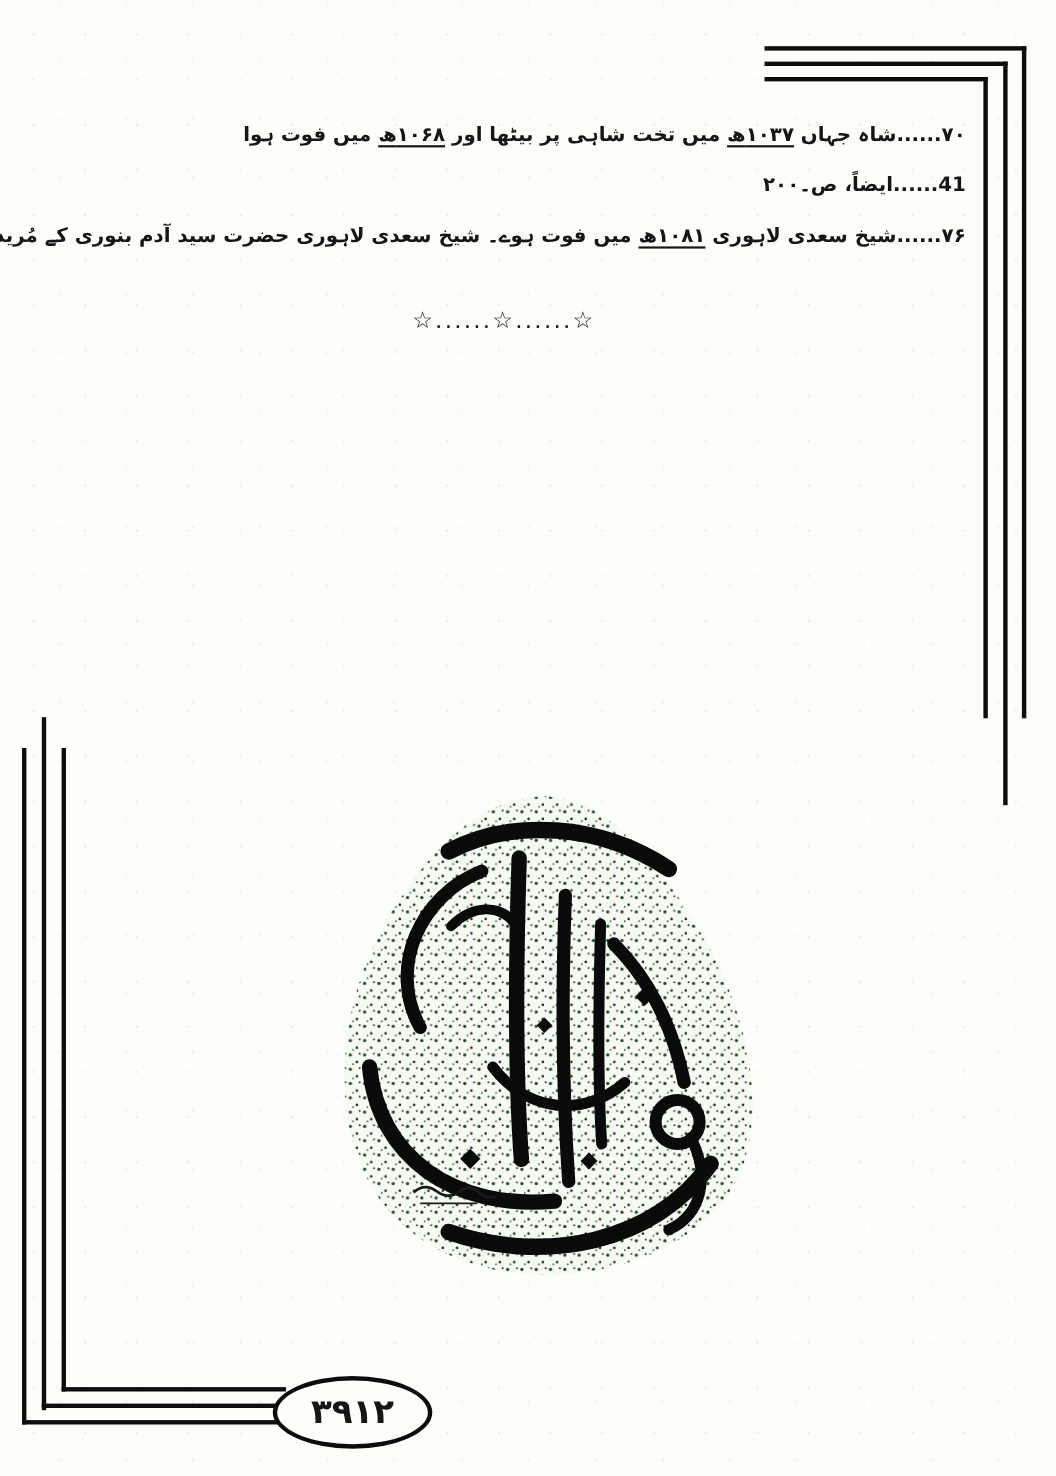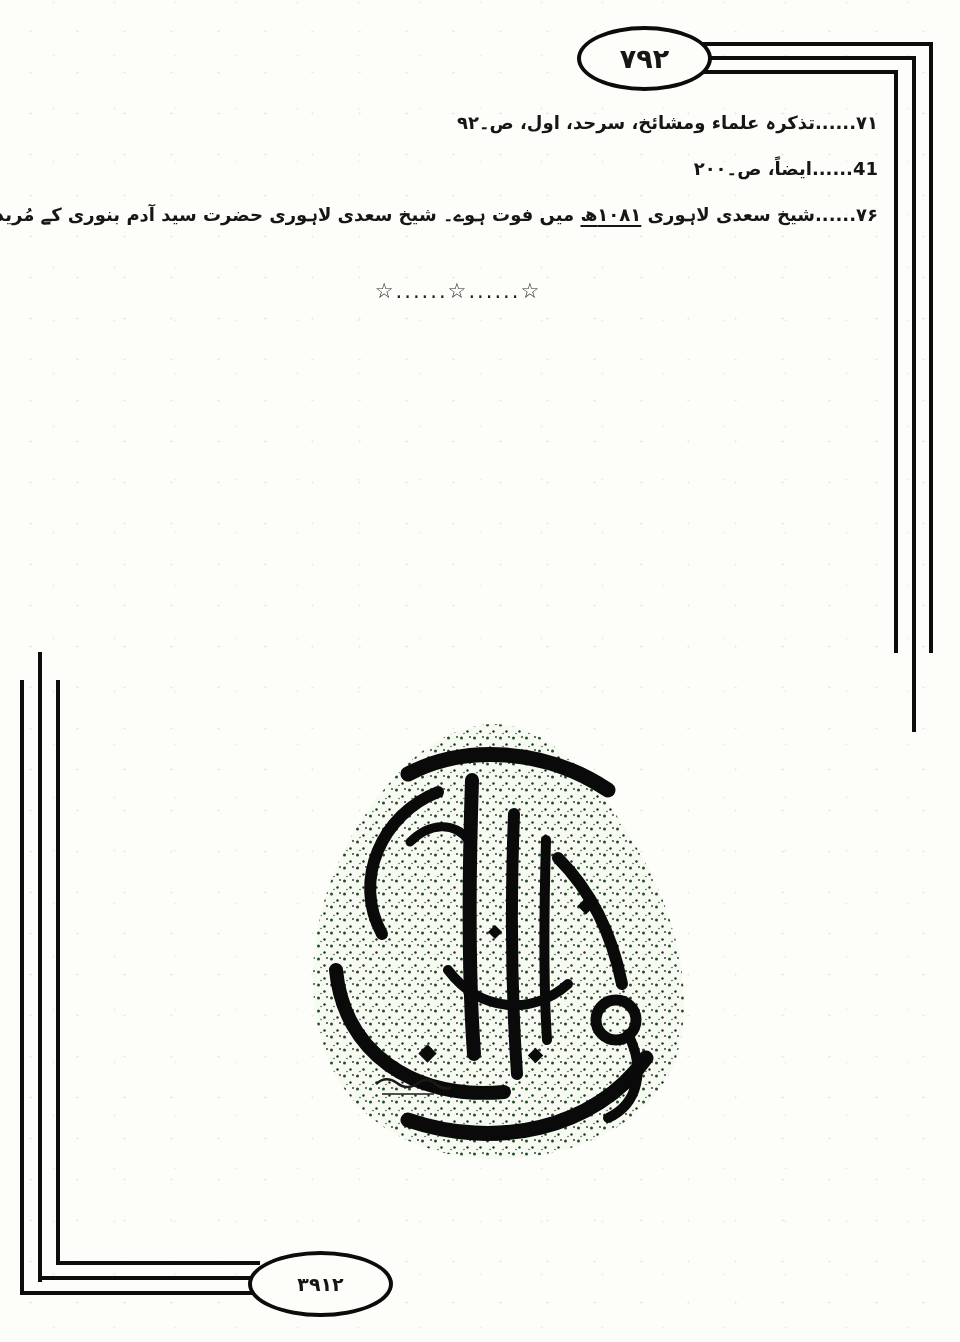--- a/index.html
+++ b/index.html
@@ -14,21 +14,21 @@
     font-family:"DejaVu Sans", sans-serif;
     color:#161616;
   }
   .frame-line{position:absolute; background:#0d0d0d;}
   .badge{
     position:absolute; display:flex; align-items:center; justify-content:center;
     border:4px solid #0c0c0c; border-radius:50%; background:#fdfdfa; z-index:3;
     font-weight:bold; direction:rtl;
   }
   .badge-top{left:577px; top:26px; width:127px; height:57px; font-size:27px;}
-  .badge-bottom{left:248px; top:1251px; width:137px; height:58px; font-size:19px;}
+  .badge-bottom{left:248px; top:1251px; width:137px; height:58px; font-size:31px;}
   .fn-rows{
     position:absolute; top:100px; right:82px; width:800px; z-index:2;
     direction:rtl; text-align:right;
     font-size:18px; font-weight:bold; line-height:46px;
   }
   .fn-line{height:46px; white-space:nowrap;}
   .fn-line.indent{padding-right:88px;}
   .fn-rows u{text-decoration-thickness:2px; text-underline-offset:4px;}
   .stars-row{
     margin-top:30px; direction:ltr; text-align:center; transform:translateX(-20px);
@@ -52,29 +52,26 @@
 
   <div>
     <div class="frame-line" style="left:20px; top:680px; width:4px; height:615px;"></div>
     <div class="frame-line" style="left:38px; top:652px; width:4px; height:630px;"></div>
     <div class="frame-line" style="left:56px; top:680px; width:4px; height:585px;"></div>
     <div class="frame-line" style="left:20px; top:1291px; width:240px; height:4px;"></div>
     <div class="frame-line" style="left:38px; top:1276px; width:222px; height:4px;"></div>
     <div class="frame-line" style="left:56px; top:1261px; width:204px; height:4px;"></div>
   </div>
 
-  <div class="badge badge-top">
-    <span>۷۹۲</span>
-  </div>
   <div class="badge badge-bottom">
     <span>۳۹۱۲</span>
   </div>
 
   <div class="fn-rows">
-    <div class="fn-line">۷۱......تذکرہ علماء ومشائخ، سرحد، اول، ص۔۹۲</div>
+    <div class="fn-line">۷۰......شاہ جہاں <u>۱۰۳۷ھ</u> میں تخت شاہی پر بیٹھا اور <u>۱۰۶۸ھ</u> میں فوت ہوا</div>
     <div class="fn-line">41......ایضاً، ص۔۲۰۰</div>
     <div class="fn-line">۷۶......شیخ سعدی لاہوری <u>۱۰۸۱ھ</u> میں فوت ہوے۔ شیخ سعدی لاہوری حضرت سید آدم بنوری کے مُرید تھے اور حضرت</div>
     <div class="stars-row">☆......☆......☆</div>
   </div>
 
   <div class="seal-wrap">
     <svg width="410" height="440" viewBox="0 0 410 440" xmlns="http://www.w3.org/2000/svg">
       <defs>
         <pattern id="stip" width="13" height="13" patternUnits="userSpaceOnUse">
           <circle cx="2.5" cy="3" r="1.5" fill="#1f4d1f"></circle>

